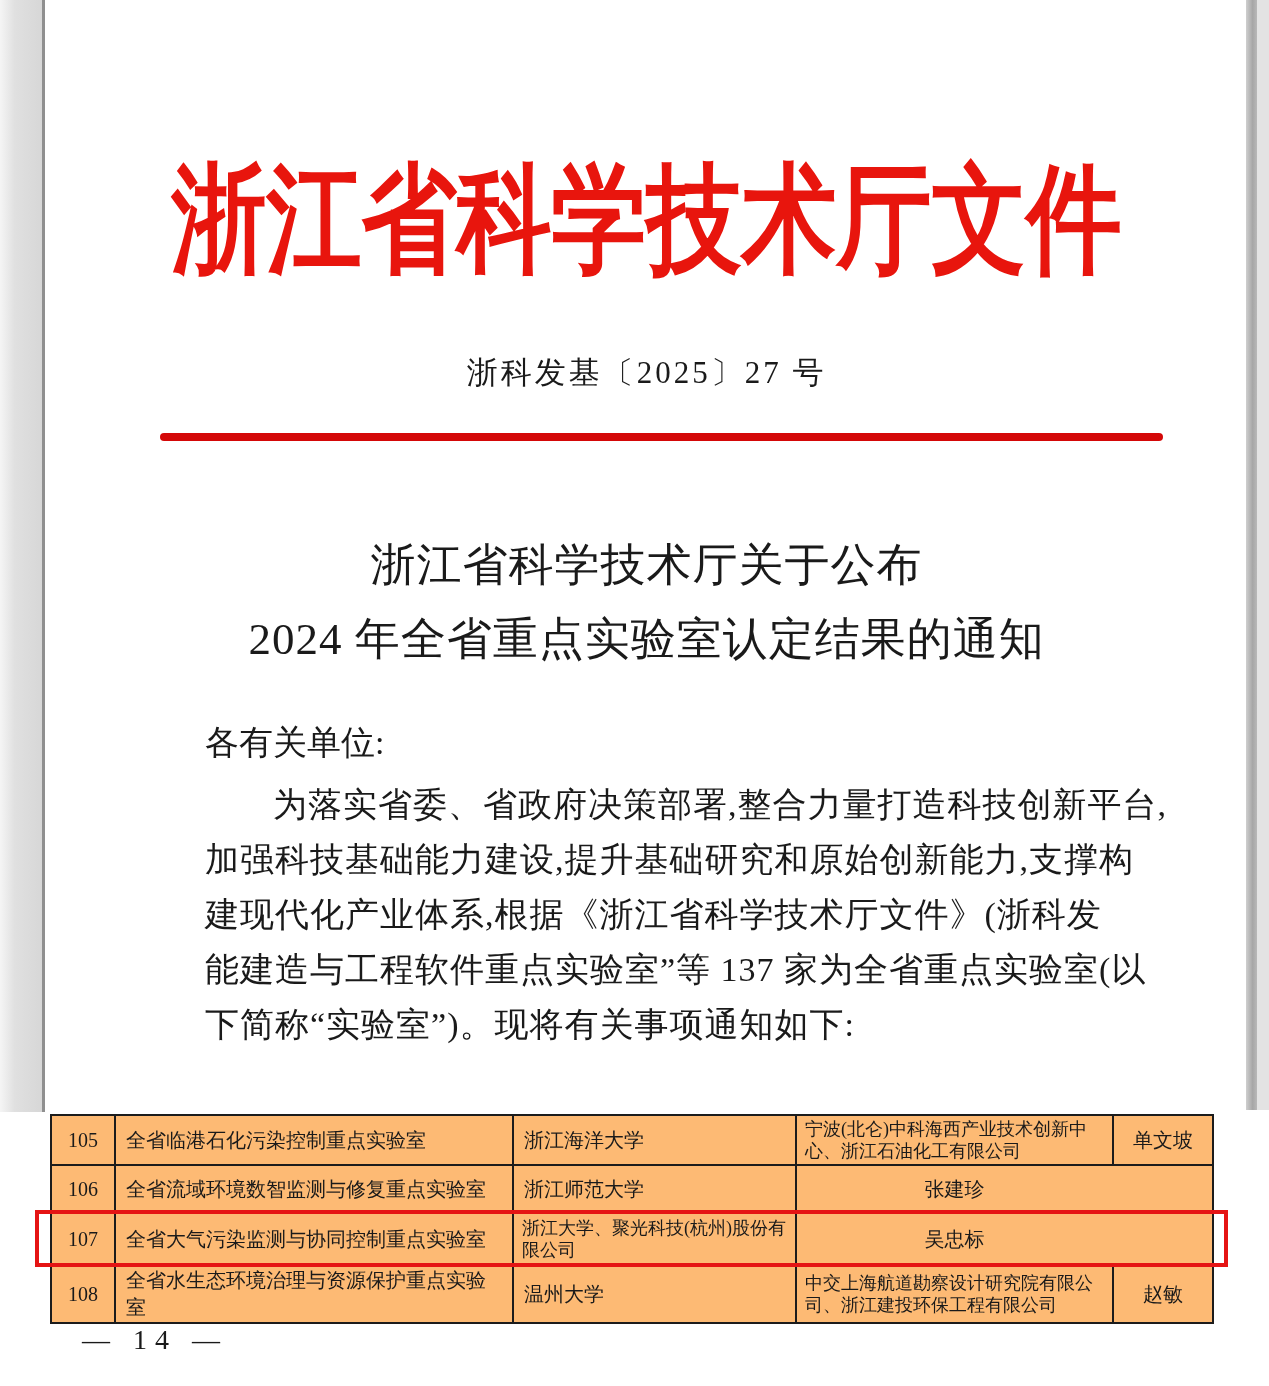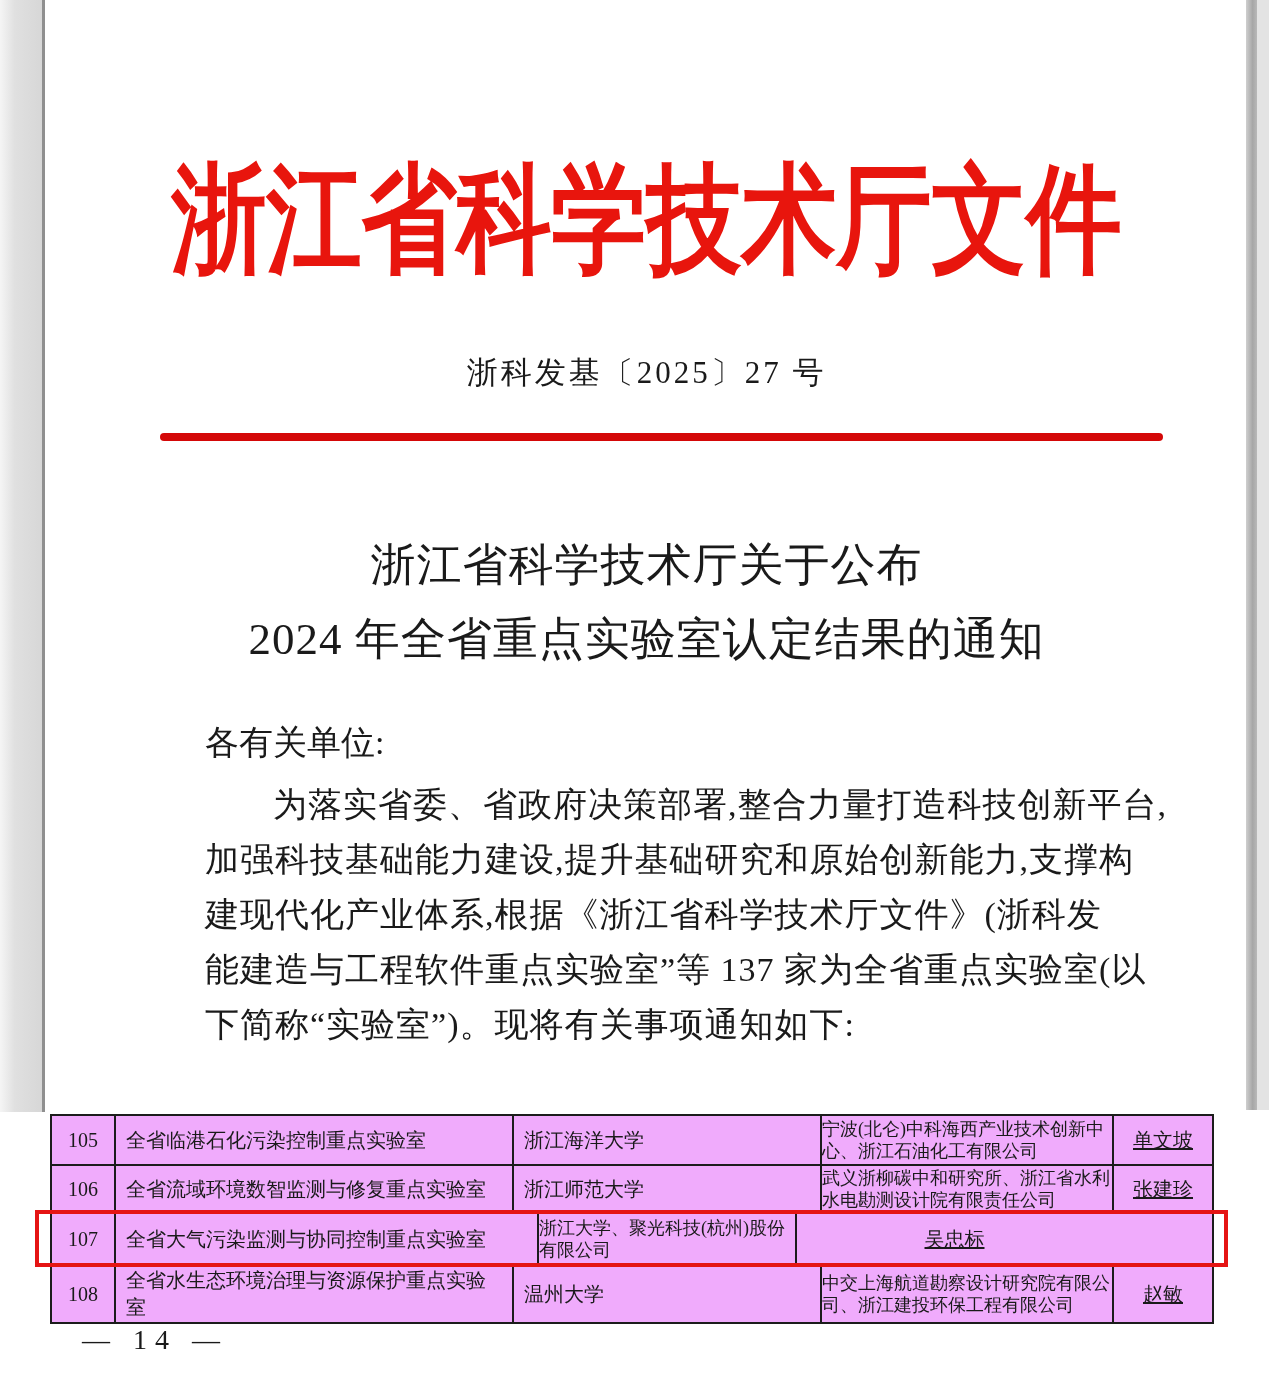--- a/index.html
+++ b/index.html
@@ -60,42 +60,42 @@
     position: absolute; left: 205px; top: 777px; width: 920px;
     font-size: 34px;
   }
   .body-line { height: 55px; line-height: 55px; white-space: nowrap; letter-spacing: 1px; }
   .body-line.indent { padding-left: 68px; }
 
   
   .tbl {
     position: absolute; left: 50px; top: 1114px; width: 1164px;
     border: 2px solid #1c1c1c;
-    background: #f0abfc;
+    background: #fdba74;
     font-size: 20px;
   }
   .tbl-row {
     display: grid;
     grid-template-columns: 62px 398px 283px 317px 100px;
     border-top: 2px solid #1c1c1c;
   }
   .tbl-row:first-child { border-top: none; }
   .tbl-row:nth-child(1) { height: 48px; }
   .tbl-row:nth-child(2) { height: 48px; }
   .tbl-row:nth-child(3) { height: 52px; }
   .tbl-row:nth-child(4) { height: 58px; }
   .cell {
     border-left: 2px solid #1c1c1c;
     display: flex; align-items: center;
     padding: 2px 10px;
     overflow: hidden;
   }
   .cell.c-no { border-left: none; justify-content: center; padding: 1px 2px; }
-  .cell.c-partners { font-size: 18px; line-height: 22px; padding: 1px 0; margin-left: 25px; }
-  .cell.c-director { justify-content: center; padding: 1px 12px; text-decoration: underline; }
+  .cell.c-partners { font-size: 18px; line-height: 22px; padding: 1px 8px; }
+  .cell.c-director { justify-content: center; padding: 1px 12px; }
   .tbl-row.highlighted { position: relative; }
   .tbl-row.highlighted::after {
     content: ""; position: absolute;
     left: -17px; right: -16px; top: -4px; bottom: -3px;
     border: 4px solid var(--hl, #e51414);
     pointer-events: none;
     z-index: 5;
   }
 
   .page-number {
@@ -134,21 +134,20 @@
     <div class="cell c-no">105</div>
     <div class="cell c-lab">全省临港石化污染控制重点实验室</div>
     <div class="cell c-host">浙江海洋大学</div>
     <div class="cell c-partners">宁波(北仑)中科海西产业技术创新中心、浙江石油化工有限公司</div>
     <div class="cell c-director">单文坡</div>
   </div>
     <div class="tbl-row">
     <div class="cell c-no">106</div>
     <div class="cell c-lab">全省流域环境数智监测与修复重点实验室</div>
     <div class="cell c-host">浙江师范大学</div>
-    <div class="cell c-partners">武义浙柳碳中和研究所、浙江省水利水电勘测设计院有限责任公司</div>
     <div class="cell c-director">张建珍</div>
   </div>
     <div class="tbl-row highlighted">
     <div class="cell c-no">107</div>
     <div class="cell c-lab">全省大气污染监测与协同控制重点实验室</div>
     <div class="cell c-partners">浙江大学、聚光科技(杭州)股份有限公司</div>
     <div class="cell c-director">吴忠标</div>
   </div>
     <div class="tbl-row">
     <div class="cell c-no">108</div>

